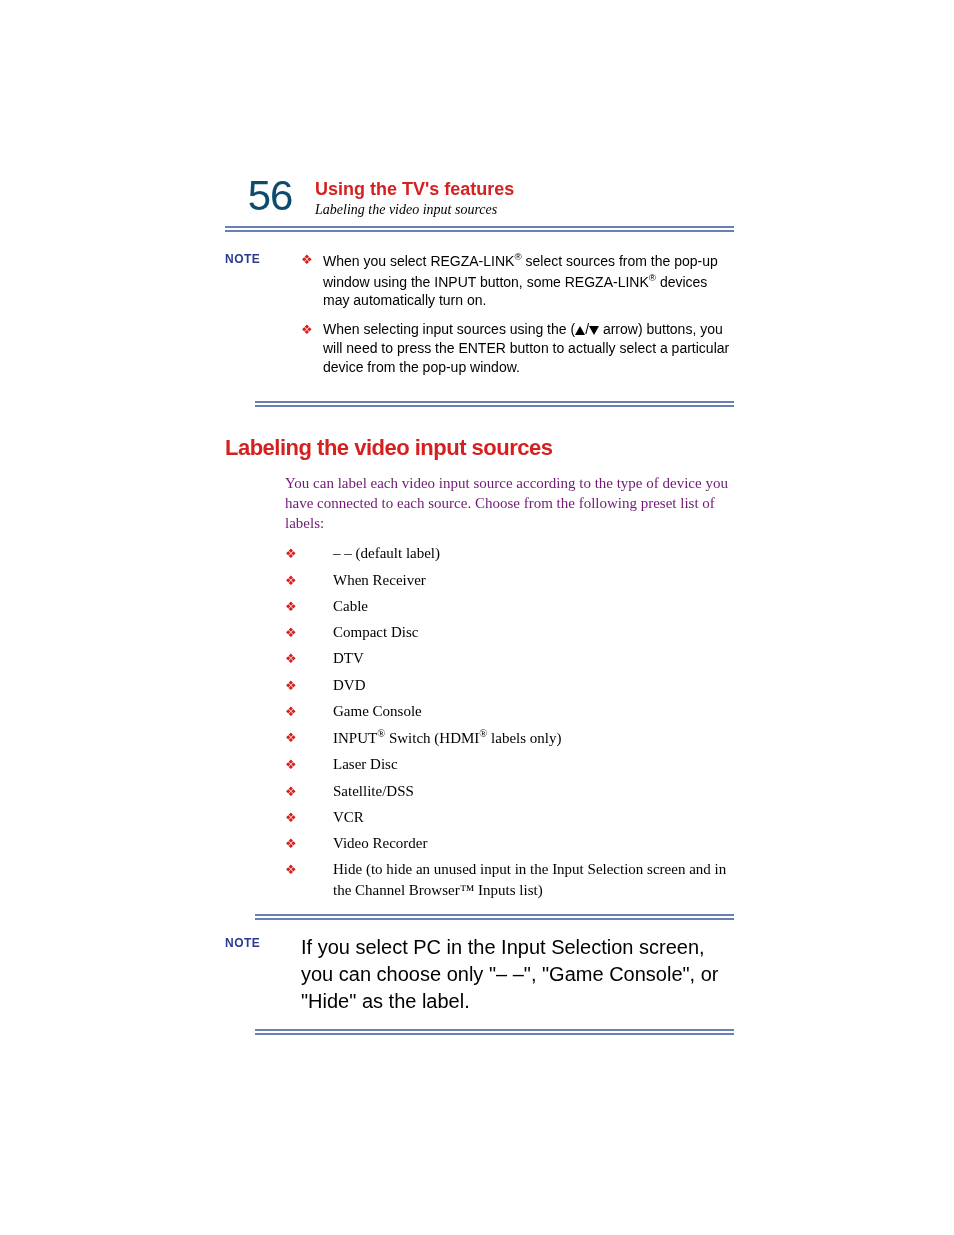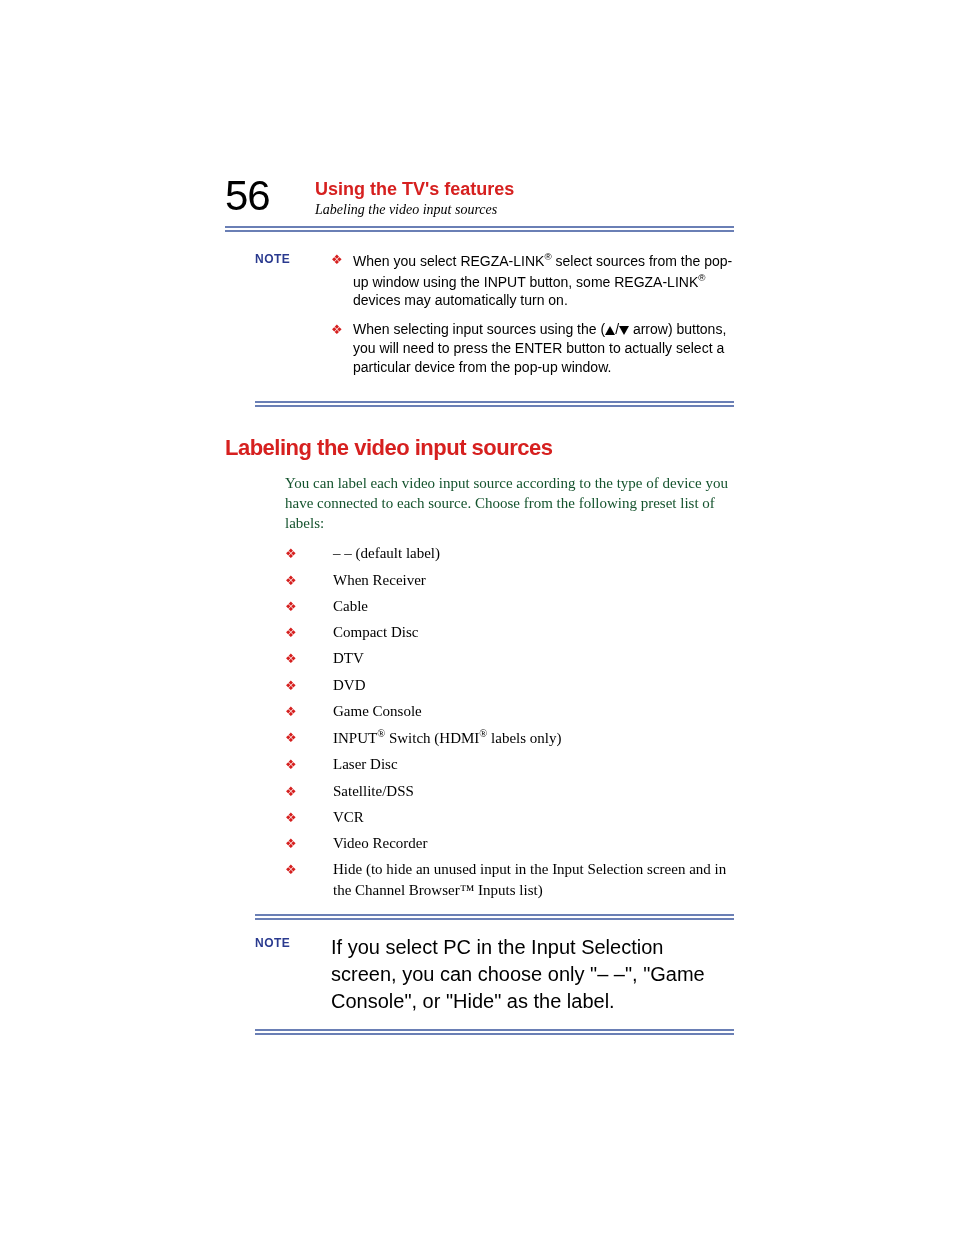--- a/index.html
+++ b/index.html
@@ -15,24 +15,25 @@
     }
     .header-row {
       display: flex;
       align-items: flex-start;
       margin-bottom: 8px;
     }
     .page-number {
       font-family: Arial, Helvetica, sans-serif;
       font-size: 42px;
       font-weight: 300;
-      color: #000000;
+      color: #0c4a6e;
       letter-spacing: -1px;
       line-height: 1;
       min-width: 90px;
+      text-align: center;
     }
     .header-text {
       padding-top: 4px;
     }
     .chapter-title {
       font-family: Arial, Helvetica, sans-serif;
       font-size: 18px;
       font-weight: bold;
       color: #d6201f;
       margin-bottom: 2px;
@@ -49,21 +50,20 @@
       margin: 6px 0 18px 0;
     }
     .double-rule-short {
       height: 6px;
       background: linear-gradient(to bottom, #6a7fb5 0%, #6a7fb5 40%, transparent 40%, transparent 60%, #6a7fb5 60%, #6a7fb5 100%);
       margin: 14px 0 14px 0;
       margin-left: 30px;
     }
     .note-block {
       display: flex;
-      margin-left: 30px;
       margin-bottom: 4px;
     }
     .note-label {
       font-family: Arial, Helvetica, sans-serif;
       font-size: 12px;
       font-weight: bold;
       color: #2a3a8f;
       letter-spacing: 0.5px;
       min-width: 76px;
       padding-top: 2px;
@@ -102,21 +102,21 @@
       font-family: Arial, Helvetica, sans-serif;
       font-size: 22px;
       font-weight: bold;
       color: #d6201f;
       margin: 28px 0 12px 0;
       letter-spacing: -0.5px;
     }
     .body-text {
       font-family: Georgia, 'Times New Roman', serif;
       font-size: 15px;
-      color: #14532d;
+      color: #701a75;
       line-height: 1.35;
       margin-left: 60px;
       margin-bottom: 10px;
     }
     .label-list {
       margin-left: 60px;
     }
     .label-row {
       display: flex;
       margin-bottom: 6px;

